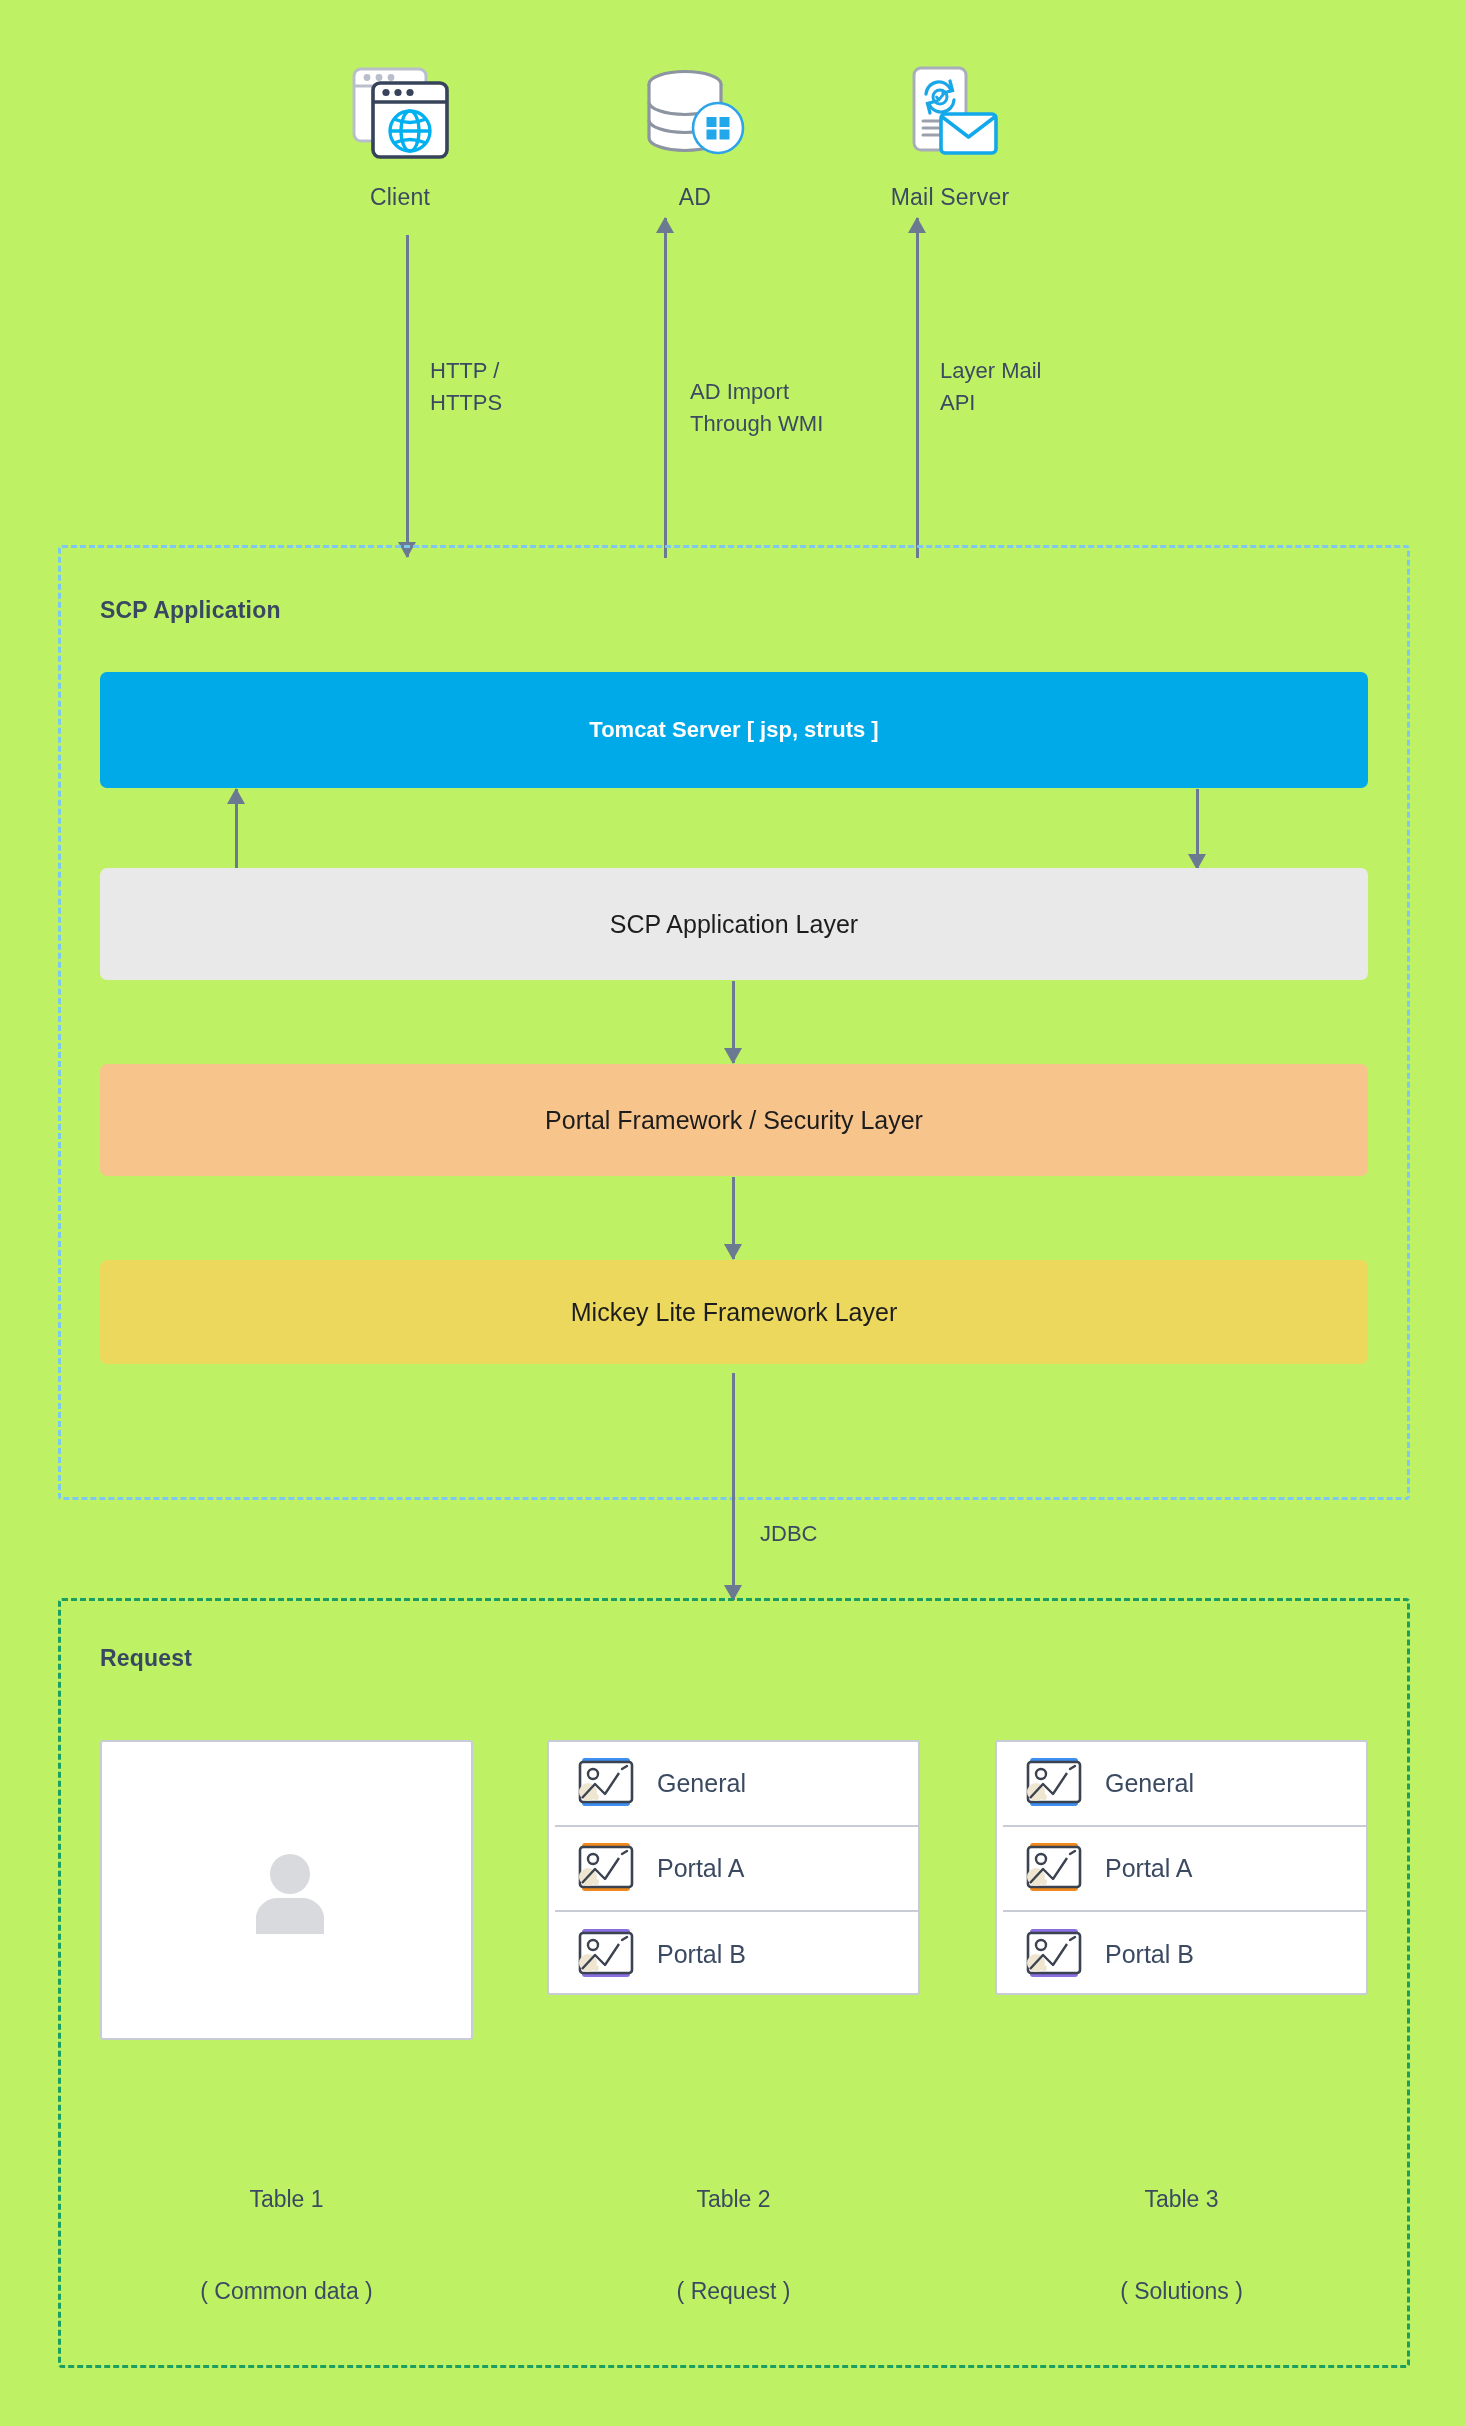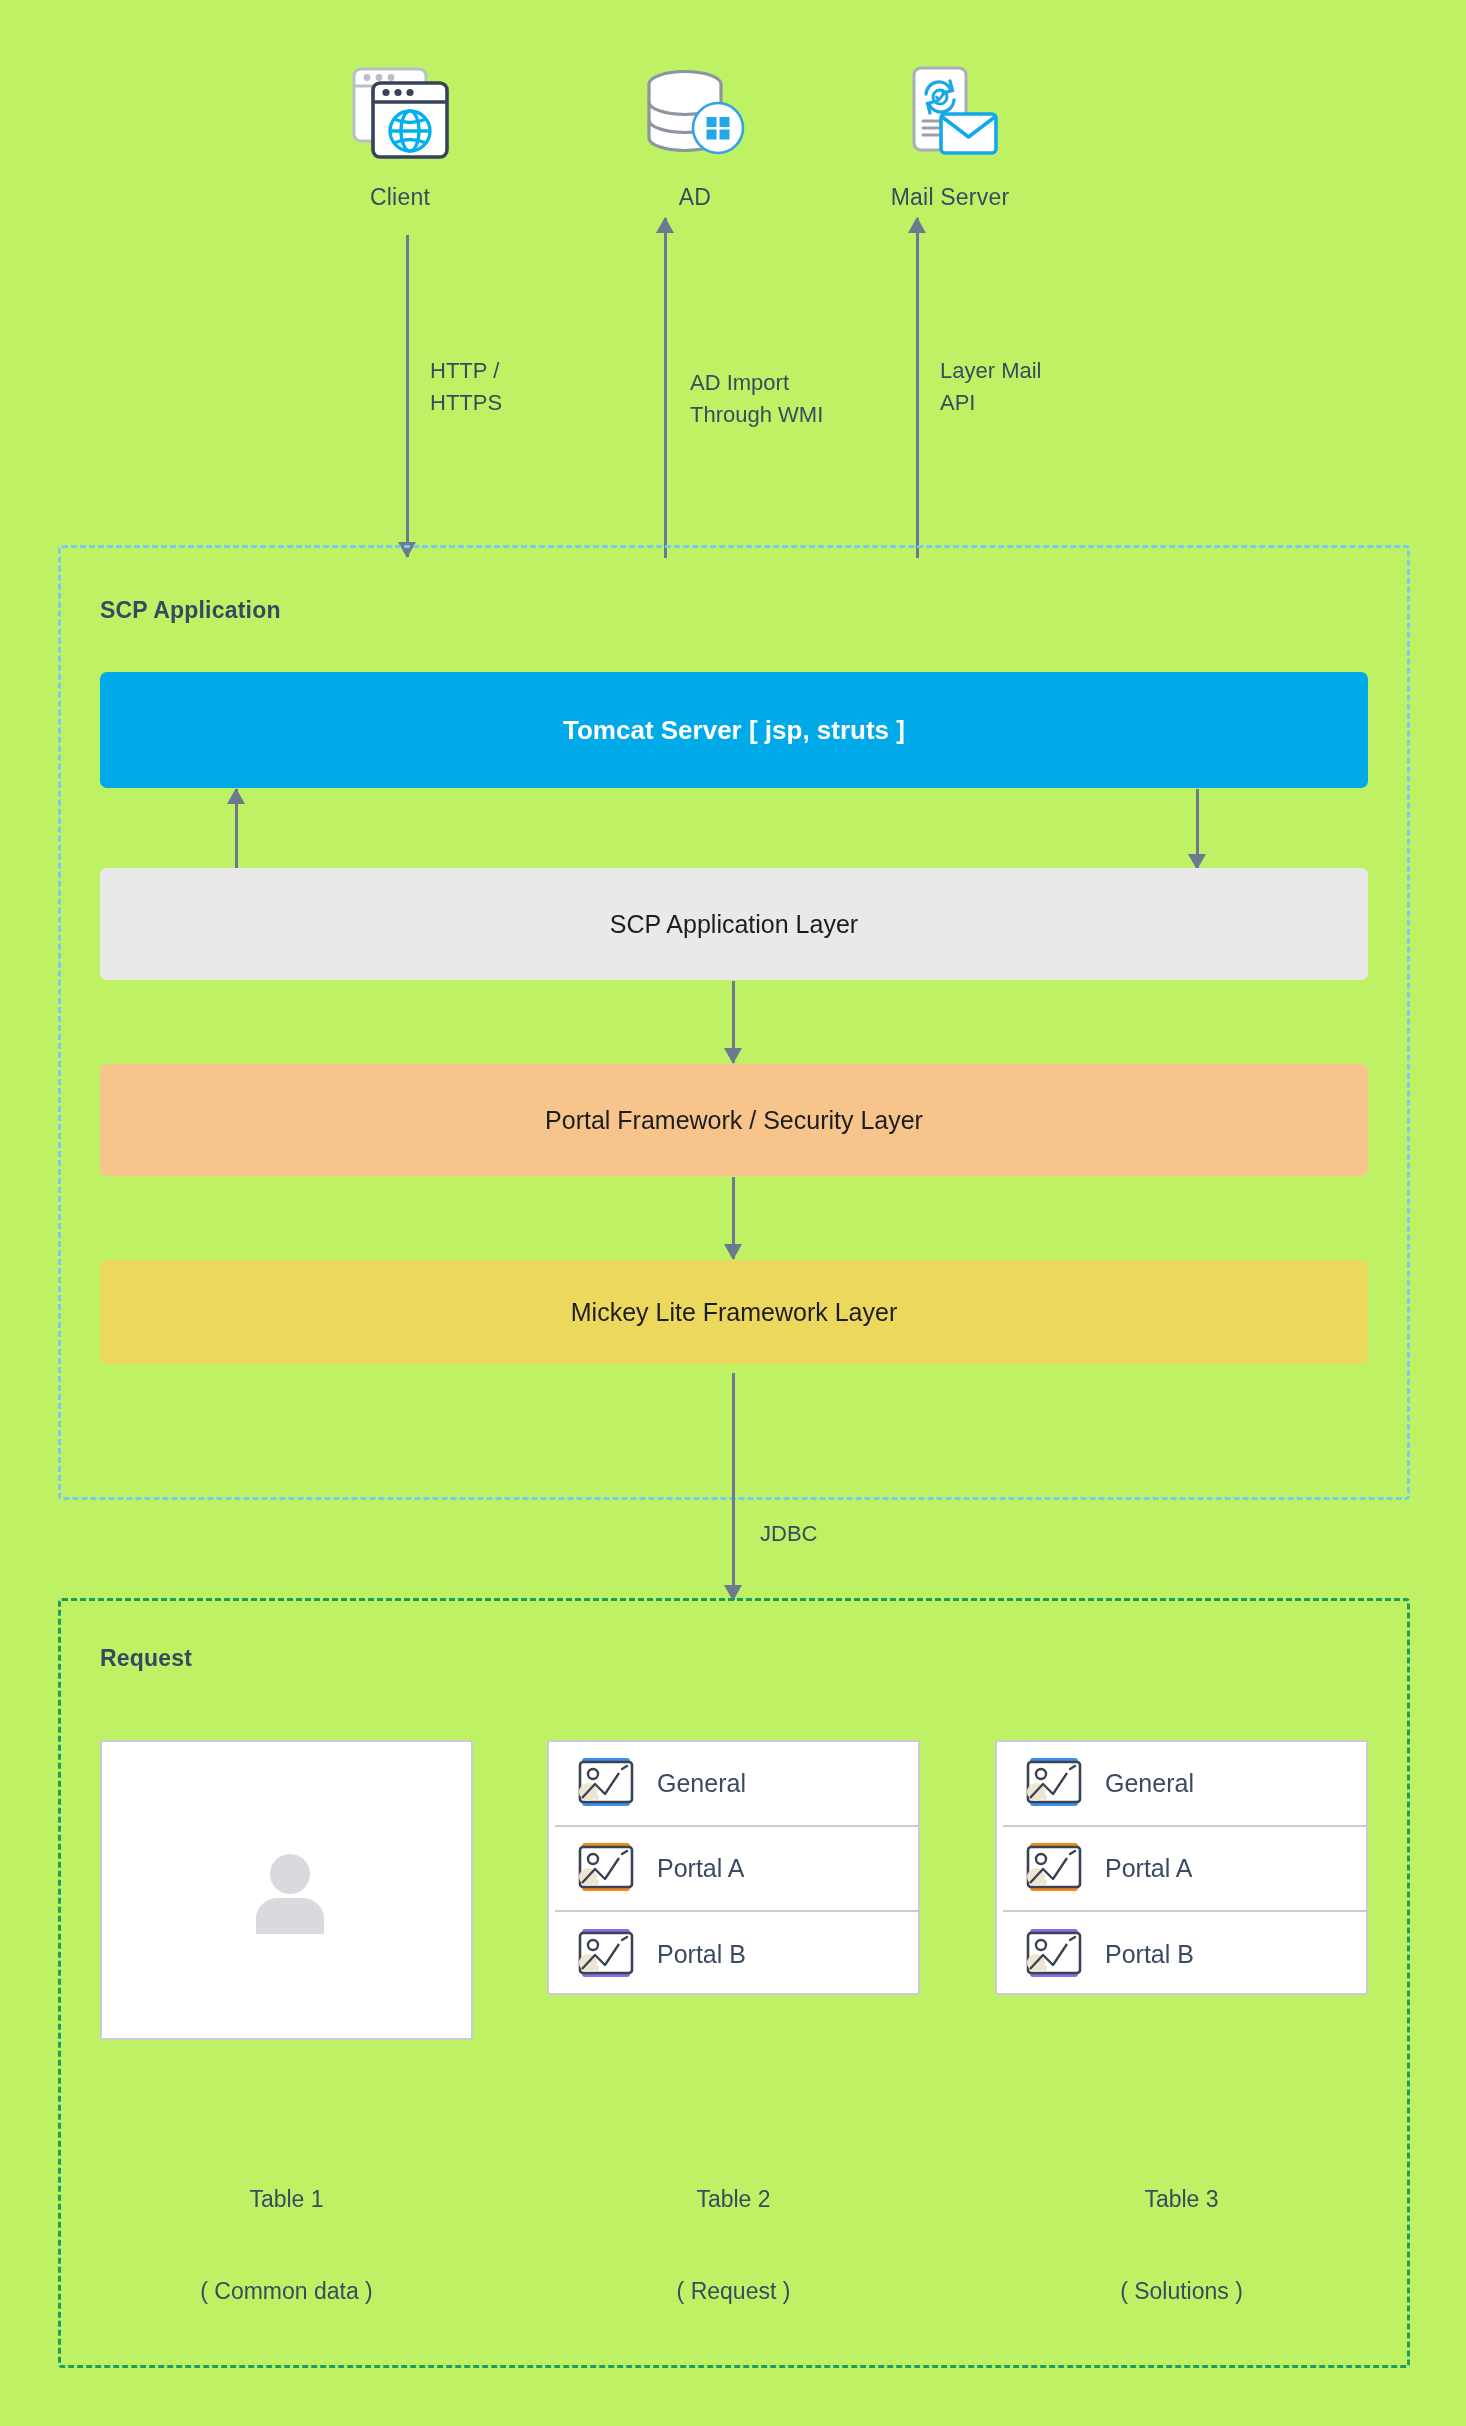--- a/index.html
+++ b/index.html
@@ -79,21 +79,21 @@
   .bar {
     position: absolute;
     border-radius: 7px;
     display: flex;
     align-items: center;
     justify-content: center;
     font-size: 25px;
     color: #1d1d1d;
     text-align: center;
   }
-  .bar.tomcat { font-weight: bold; color: #ffffff; font-size: 26px; }
+  .bar.tomcat { font-weight: bold; color: #ffffff; font-size: 22px; }
 
   
   .table-card {
     position: absolute;
     border: 2px solid #c7ccd6;
     border-radius: 3px;
     background: #ffffff;
     overflow: hidden;
     padding-left: 6px;
   }
@@ -202,21 +202,21 @@
     <div class="shaft"></div>
     <div class="head"></div>
   </div>
   <div class="conn-label" style="left:430px; top:355px;">HTTP /
 HTTPS</div>
 
   <div class="conn up" style="left:655px; top:218px; width:20px; height:340px;">
     <div class="shaft"></div>
     <div class="head"></div>
   </div>
-  <div class="conn-label" style="left:690px; top:367px;">AD Import
+  <div class="conn-label" style="left:690px; top:376px;">AD Import
 Through WMI</div>
 
   <div class="conn up" style="left:907px; top:218px; width:20px; height:340px;">
     <div class="shaft"></div>
     <div class="head"></div>
   </div>
   <div class="conn-label" style="left:940px; top:355px;">Layer Mail
 API</div>
 
   <div class="group" style="left:58px; top:545px; width:1352px; height:955px; border-color:#7ec8f0;"></div>

